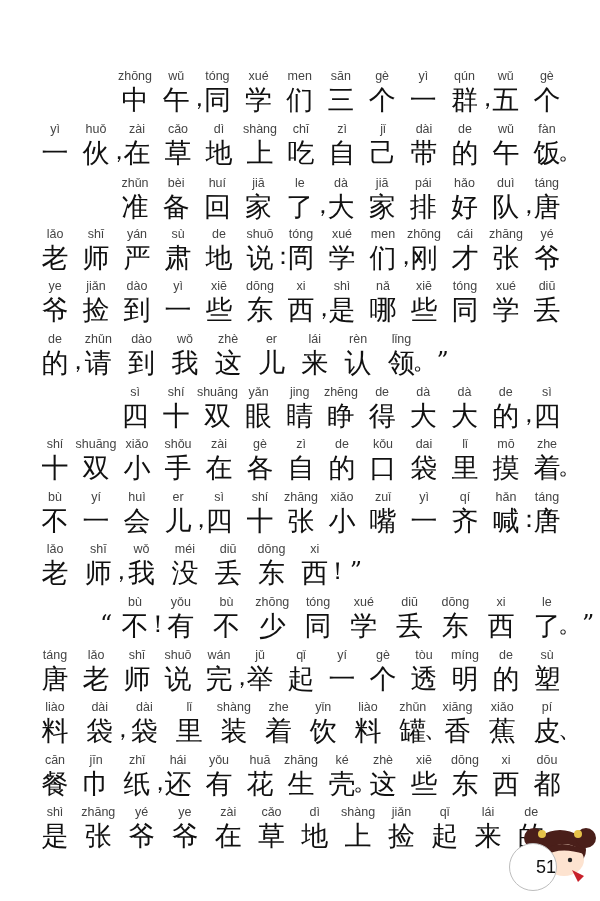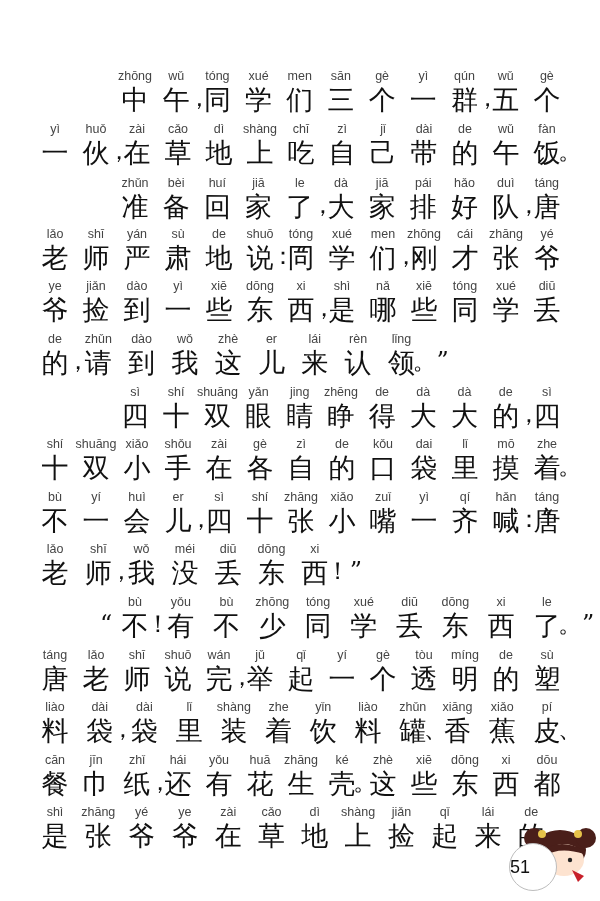--- a/index.html
+++ b/index.html
@@ -27,21 +27,21 @@
     font-family: "DejaVu Serif", serif; font-size: 27px; line-height: 32px; height: 32px;
     color: #111; position: relative; white-space: nowrap;
   }
   .punct {
     position: absolute; font-family: "DejaVu Serif", serif; font-size: 24px; color: #111;
     top: 14px; line-height: 32px;
   }
   .page-badge {
     position: absolute; left: 509px; top: 843px; width: 46px; height: 46px;
     border-radius: 50%; background: #fff; border: 1.5px solid #bdbdbd;
-    display: flex; align-items: center; justify-content: flex-start;
+    display: flex; align-items: center; justify-content: flex-end;
     font-family: "Liberation Sans", sans-serif; font-size: 18px; color: #111;
   }
   .girl { position: absolute; left: 520px; top: 820px; width: 80px; height: 70px; }
 </style>
 </head>
 <body>
 
 <div class="page" id="page">
     <div class="line indent" style="top: 52px;">
       <div class="cell">

